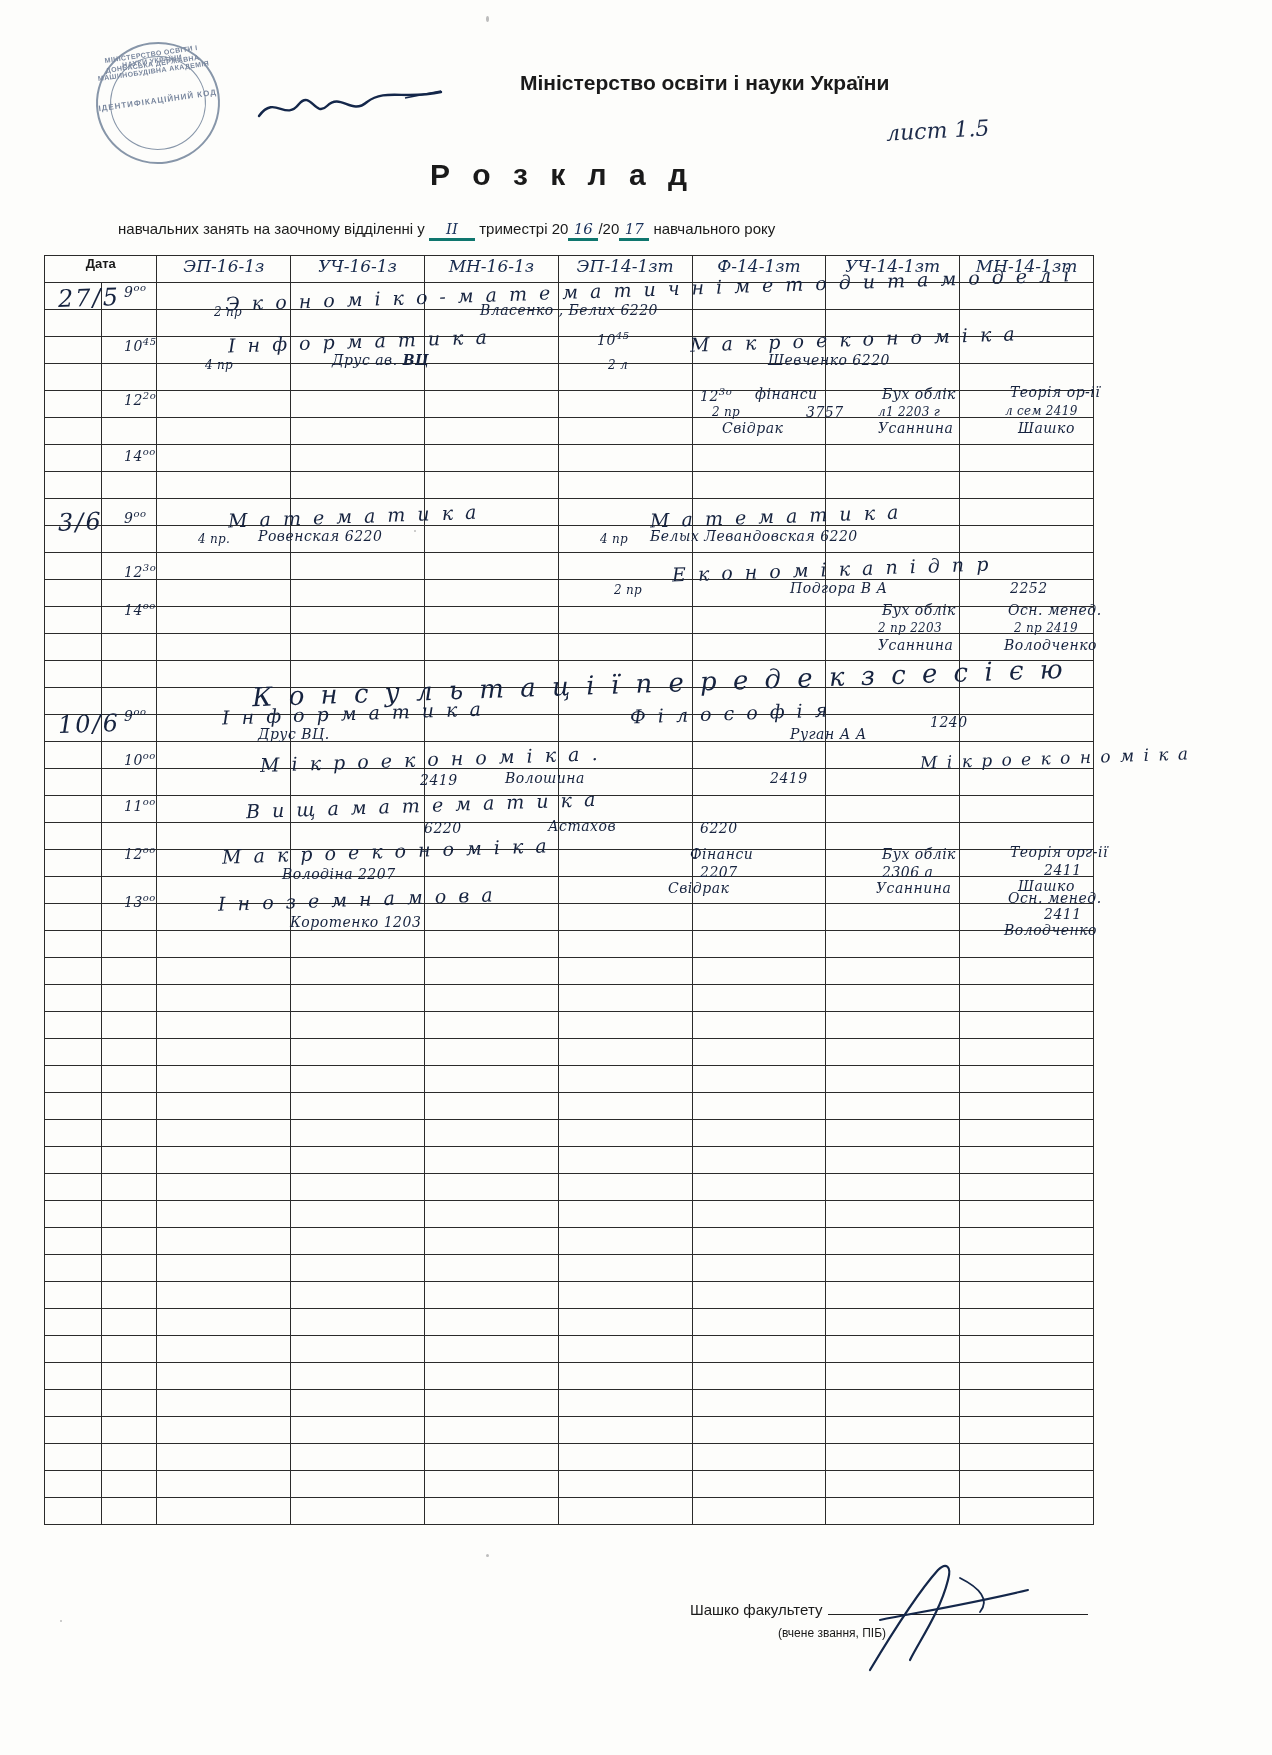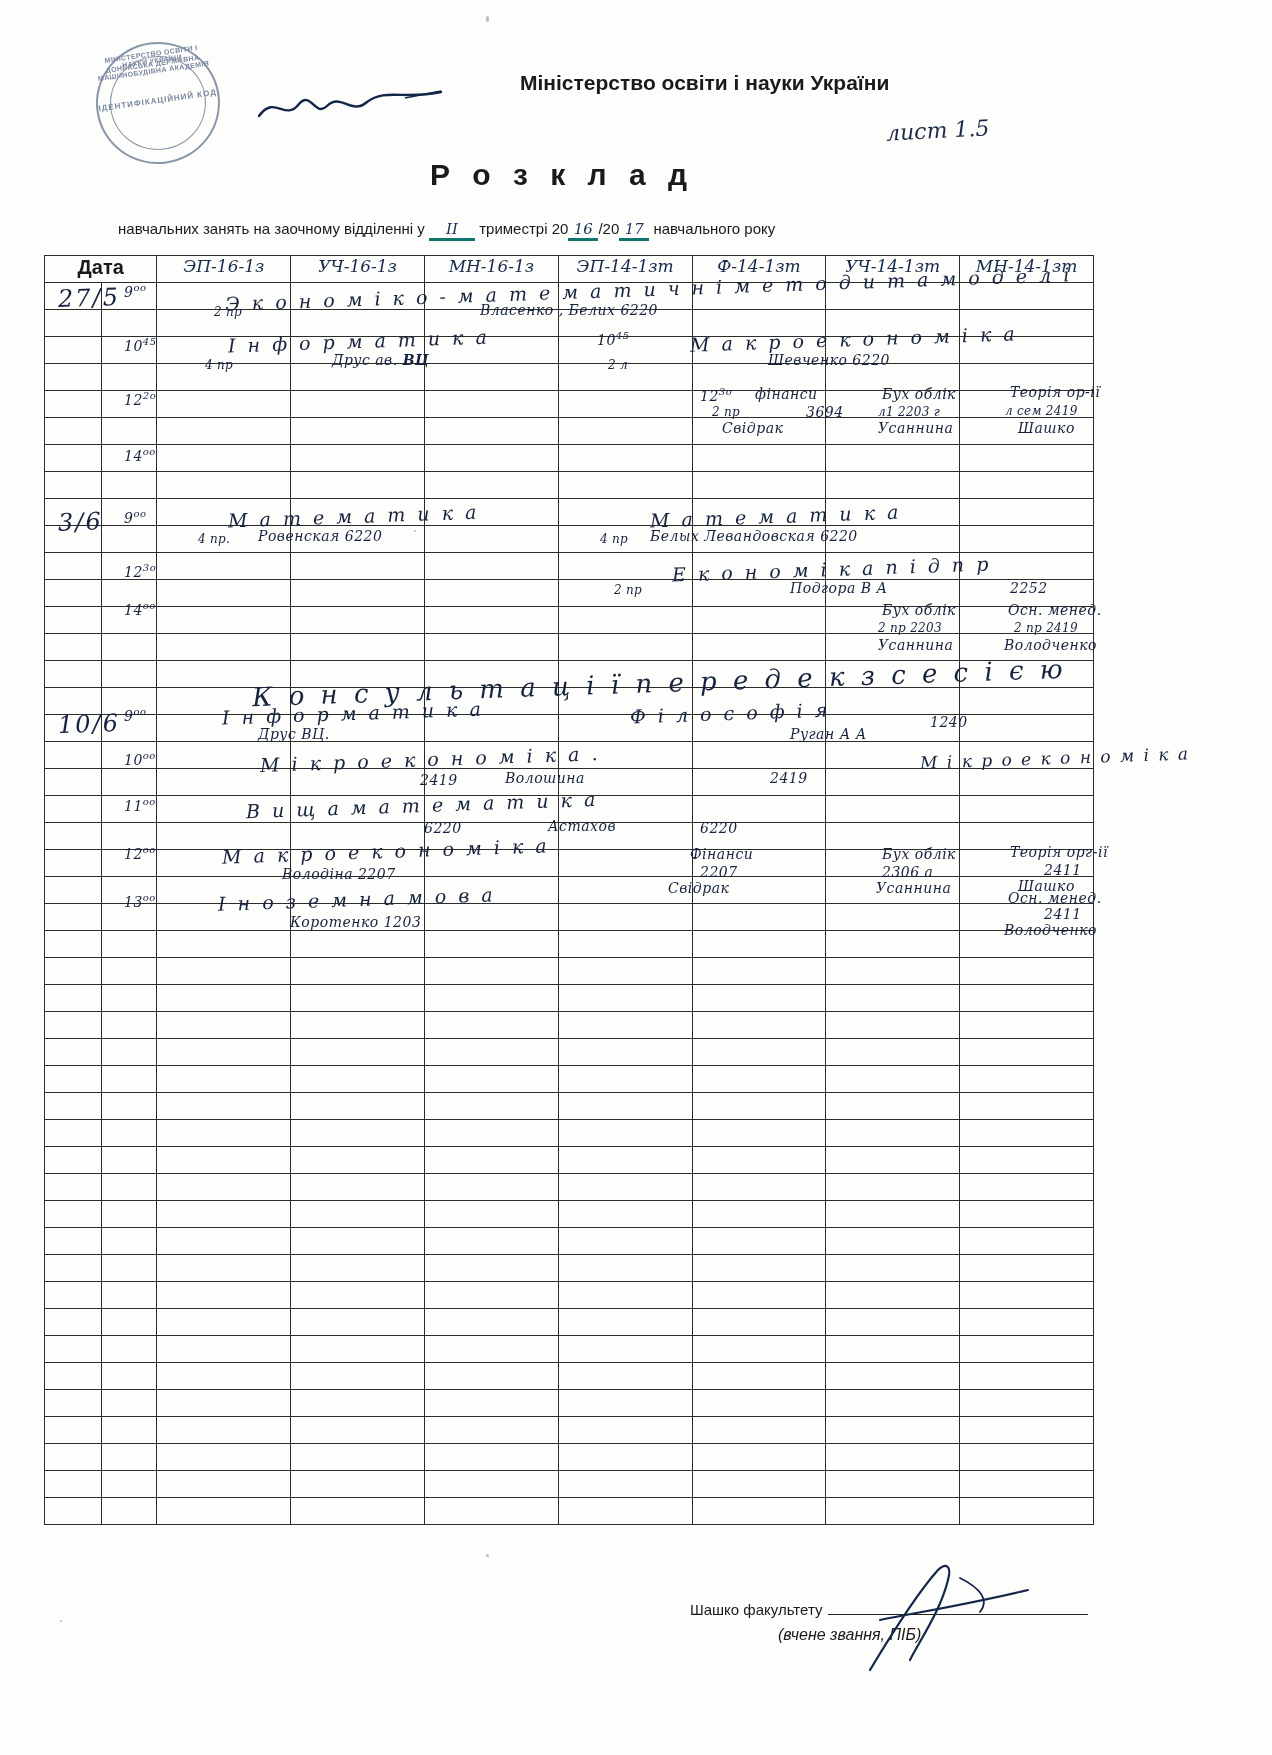--- a/index.html
+++ b/index.html
@@ -80,21 +80,21 @@
     border:1px solid #2b2b2b;
     height:26px;
     padding:0;
     vertical-align:top;
   }
   td.datecol{width:50px;}
   td.timecol{width:48px;}
   td.grp{width:118px;}
   .hdrrow td{height:30px;text-align:center;}
   .hdr-date{
-    font-size:20px;font-weight:bold;
+    font-size:13px;font-weight:bold;
   }
   .hdr-grp{
     font-family:"DejaVu Serif",serif;font-style:italic;
     font-size:17px;color:#172a4d;
   }
   
   .hand{
     position:absolute;
     font-family:"DejaVu Serif", serif;
     font-style:italic;
@@ -109,21 +109,21 @@
   .rot{transform:rotate(-2deg);}
   .sup{font-size:10px;vertical-align:super;}
   
   .footer{
     position:absolute;left:690px;top:1600px;font-size:15px;
   }
   .footer .line{
     display:inline-block;width:260px;border-bottom:1px solid #222;margin-left:6px;height:14px;
   }
   .footer .cap{
-    position:absolute;left:88px;top:26px;font-size:16px;font-style:italic;
+    position:absolute;left:88px;top:26px;font-size:12px;
   }
   .sig-dean{position:absolute;left:860px;top:1560px;}
   .specks span{position:absolute;background:#bdbdbd;border-radius:50%;}
 </style>
 </head>
 <body>
 
 <div class="page">
 
 
@@ -705,21 +705,21 @@
   <div class="hand h-sm" style="left:332px;top:352px;">Друс  ав.  <b>ВЦ</b></div>
 
   <div class="hand h-sm" style="left:597px;top:330px;">10<span class="sup">45</span></div>
   <div class="hand h-big rot" style="left:690px;top:328px;">М а к р о е к о н о м і к а</div>
   <div class="hand h-xs" style="left:608px;top:358px;">2 л</div>
   <div class="hand h-sm" style="left:768px;top:352px;">Шевченко     6220</div>
 
   <div class="hand h-sm" style="left:700px;top:386px;">12<span class="sup">3о</span></div>
   <div class="hand h-sm" style="left:755px;top:386px;">фінанси</div>
   <div class="hand h-xs" style="left:712px;top:405px;">2 пр</div>
-  <div class="hand h-sm" style="left:806px;top:404px;">3694</div>
+  <div class="hand h-sm" style="left:806px;top:404px;">3757</div>
   <div class="hand h-sm" style="left:722px;top:420px;">Свідрак</div>
   <div class="hand h-sm" style="left:882px;top:386px;">Бух облік</div>
   <div class="hand h-xs" style="left:878px;top:405px;">л1   2203 г</div>
   <div class="hand h-sm" style="left:878px;top:420px;">Усаннина</div>
   <div class="hand h-sm" style="left:1010px;top:384px;">Теорія ор-ії</div>
   <div class="hand h-xs" style="left:1005px;top:404px;">л сем  2419</div>
   <div class="hand h-sm" style="left:1018px;top:420px;">Шашко</div>
 
   <div class="hand h-med rot" style="left:58px;top:508px;font-size:24px;">3/6</div>
   <div class="hand h-sm" style="left:124px;top:508px;">9<span class="sup">оо</span></div>

